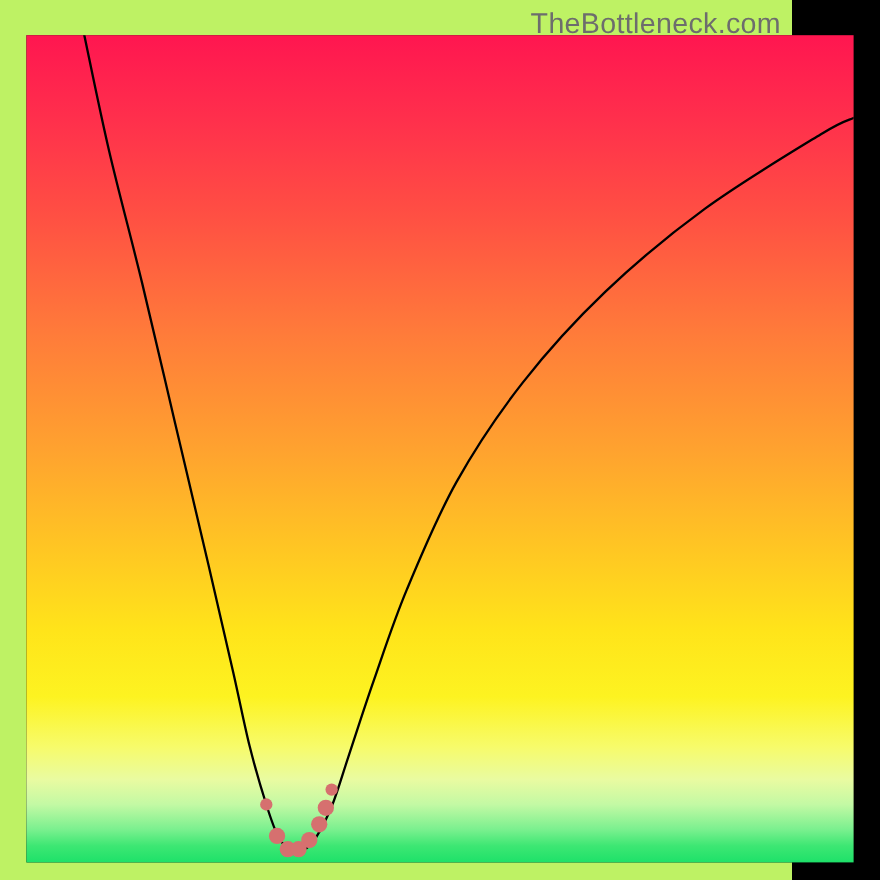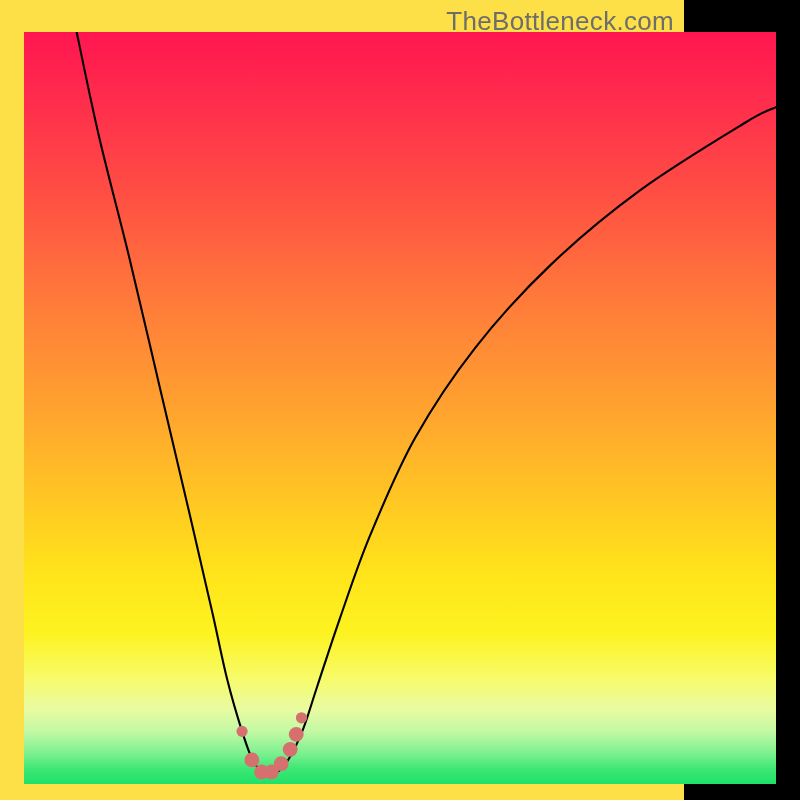--- a/index.html
+++ b/index.html
@@ -8,21 +8,22 @@
     width: 800px;
     height: 800px;
     overflow: hidden;
     background: #000;
     font-family: Arial, Helvetica, sans-serif;
   }
   .frame {
     position: relative;
     width: 684px;
     height: 800px;
-    background: #fde047;
+    background: #bef264;
+    padding-left: 36px;
   }
   .watermark {
     position: absolute;
     top: 6px;
     right: 10px;
     color: #6d6d6d;
     font-size: 26px;
     font-weight: 500;
     letter-spacing: 0.3px;
     z-index: 5;

